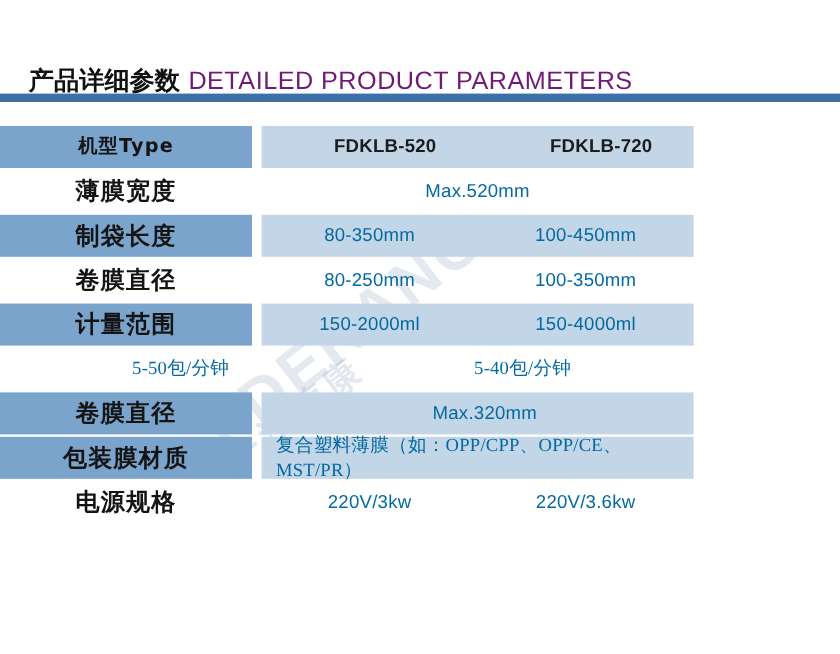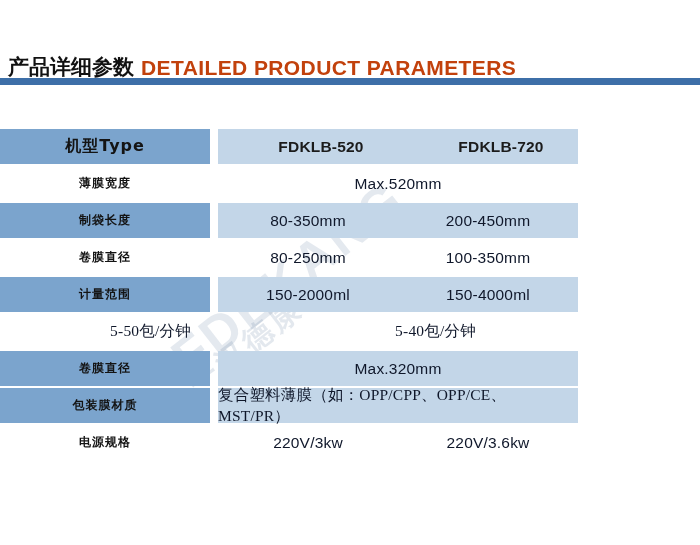--- a/index.html
+++ b/index.html
@@ -17,41 +17,41 @@
   .page {
     position: relative;
     width: 700px;
     height: 545px;
     box-sizing: border-box;
   }
 
   
   .title-block {
     position: absolute;
-    left: 0;
+    left: 16px;
     top: 44px;
     width: 596px;
     height: 34px;
     display: flex;
     align-items: flex-end;
     padding-left: 8px;
     box-sizing: border-box;
   }
   .title-cn {
     font-size: 21px;
     font-weight: 700;
     color: #111111;
     line-height: 1;
     letter-spacing: 0px;
     font-family: "DejaVu Sans", "Liberation Sans", sans-serif;
   }
   .title-en {
     font-size: 21px;
-    font-weight: 700;
-    color: #c2410c;
+    font-weight: 400;
+    color: #701a75;
     line-height: 1;
     margin-left: 7px;
     letter-spacing: 0.4px;
   }
 
   
   .divider-bar {
     position: absolute;
     left: 0;
     top: 78px;
@@ -95,35 +95,34 @@
     color: rgba(90, 120, 155, 0.17);
   }
 
   
   .spec-table {
     position: absolute;
     left: 0;
     top: 105px;
     width: 588px;
     z-index: 10;
-    margin-top: 24px;
   }
   .spec-row {
     display: flex;
     height: 35px;
     margin-bottom: 2px;
     align-items: stretch;
   }
   .label-cell {
     width: 210px;
     flex: 0 0 210px;
     display: flex;
     align-items: center;
     justify-content: center;
-    font-size: 12px;
+    font-size: 20px;
     font-weight: 700;
     color: #141414;
     font-family: "DejaVu Sans", "Liberation Sans", sans-serif;
     letter-spacing: 1px;
     box-sizing: border-box;
   }
   .label-cell.shaded {
     background: #7ba4cd;
   }
   .label-cell.plain {
@@ -146,26 +145,27 @@
   }
   .data-area.plain {
     background: transparent;
   }
   .data-cell {
     flex: 1 1 50%;
     display: flex;
     align-items: center;
     justify-content: center;
     font-size: 15.5px;
-    color: #0f172a;
+    color: #0369a1;
     letter-spacing: 0.2px;
     box-sizing: border-box;
   }
   .data-cell.merged {
     flex: 1 1 100%;
+    padding-left: 12px;
   }
   .data-cell.cn {
     font-family: Liberation Serif, serif;
     font-size: 15.5px;
   }
   .data-cell.num {
     font-family: "Liberation Sans", sans-serif;
   }
   .header-row .label-cell {
     font-size: 16px;
@@ -208,21 +208,21 @@
         <div class="gap-cell"></div>
         <div class="data-area plain">
           <div class="data-cell num">Max.520mm</div>
         </div>
       </div>
       <div class="spec-row">
         <div class="label-cell shaded">制袋长度</div>
         <div class="gap-cell"></div>
         <div class="data-area shaded">
           <div class="data-cell num">80-350mm</div>
-          <div class="data-cell num">200-450mm</div>
+          <div class="data-cell num">100-450mm</div>
         </div>
       </div>
       <div class="spec-row">
         <div class="label-cell plain">卷膜直径</div>
         <div class="gap-cell"></div>
         <div class="data-area plain">
           <div class="data-cell num">80-250mm</div>
           <div class="data-cell num">100-350mm</div>
         </div>
       </div>

